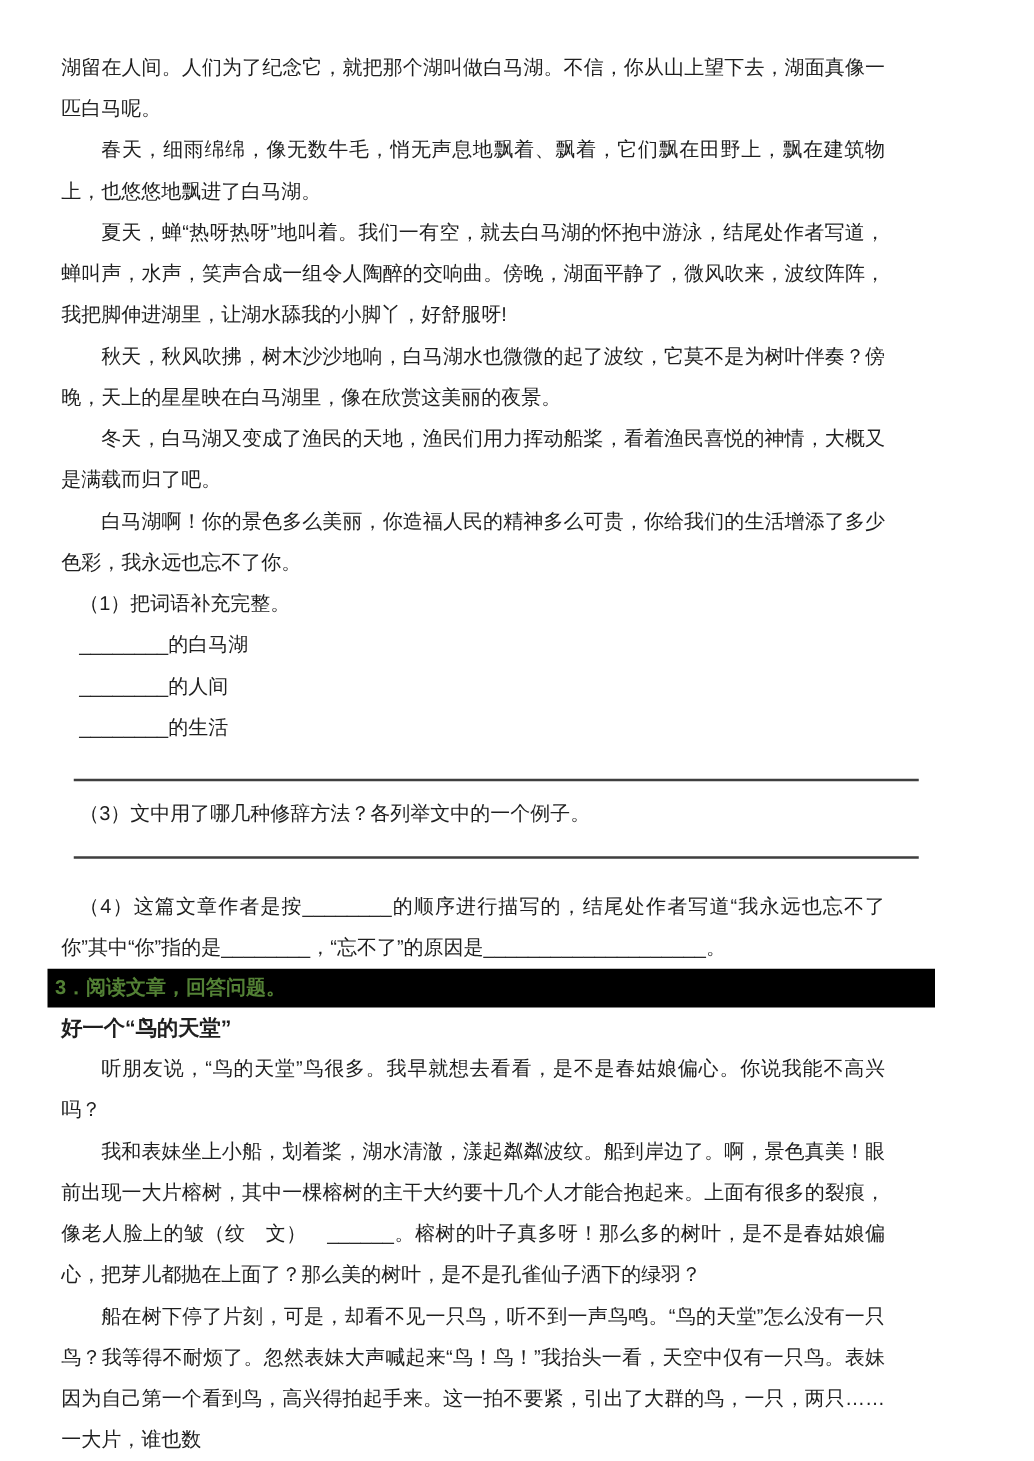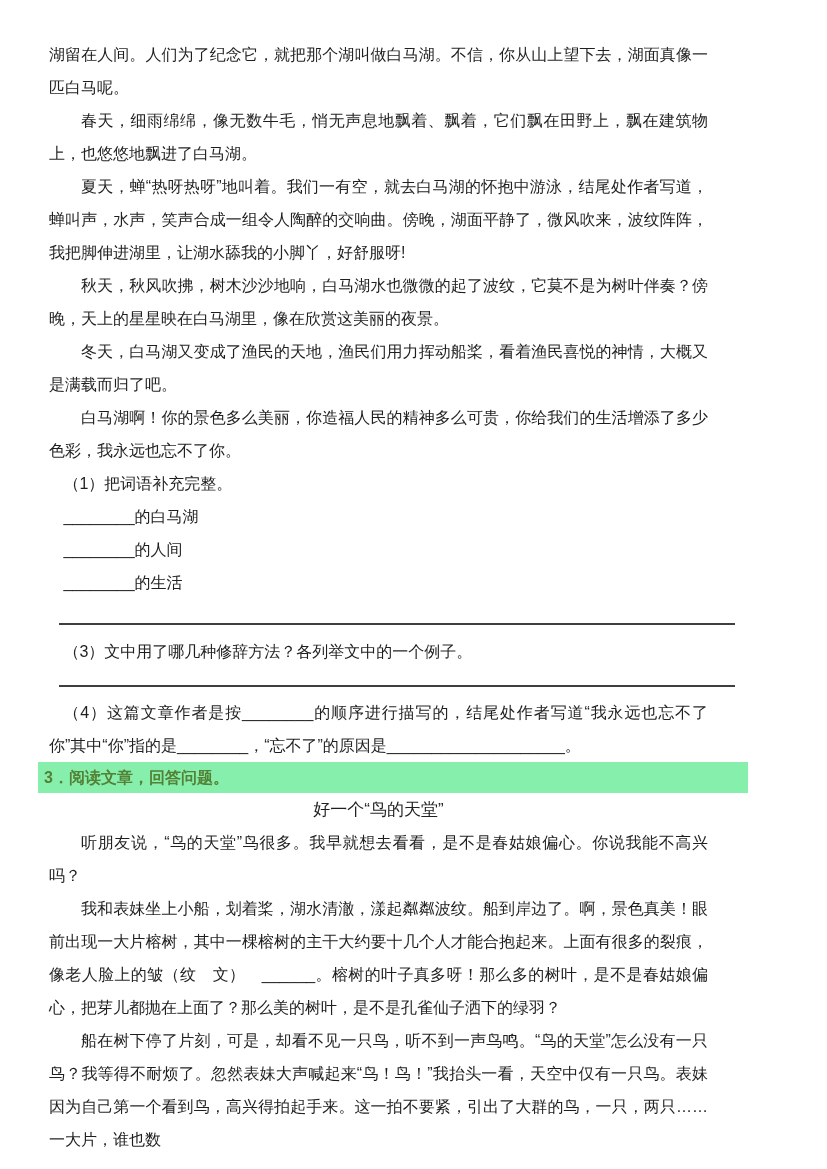--- a/index.html
+++ b/index.html
@@ -21,36 +21,36 @@
   .q { text-indent: 0.9em; }
   .blank-line { text-indent: 0.9em; }
   .answer-line {
     height: 24px;
     border-bottom: 2px solid #3f3f3f;
     width: 676px;
     margin-left: 10px;
   }
   .answer-line.second { height: 17px; }
   .q3 { margin-top: 10px; }
-  .q4 { margin-top: 9px; }
+  .q4 { margin-top: 22px; }
   .section-band {
     margin-left: -11px;
     width: 743px;
     height: 31px;
     box-sizing: border-box;
     display: flex;
     align-items: center;
     padding-left: 6px;
     font-weight: bold;
     font-size: 16px;
   }
   .passage-title {
-    font-weight: normal;
+    font-weight: bold;
     font-size: 17px;
-    text-align: center;
+    text-align: left;
     text-indent: 0;
     line-height: 33px;
   }
 </style>
 </head>
 <body>
 
 <div class="page">
 
   <section>
@@ -66,21 +66,21 @@
     <p class="q">（1）把词语补充完整。</p>
     <p class="blank-line">________的白马湖</p>
     <p class="blank-line">________的人间</p>
     <p class="blank-line">________的生活</p>
     <div class="answer-line"></div>
     <p class="q q3">（3）文中用了哪几种修辞方法？各列举文中的一个例子。</p>
     <div class="answer-line second"></div>
     <p class="q q4">（4）这篇文章作者是按________的顺序进行描写的，结尾处作者写道“我永远也忘不了你”其中“你”指的是________，“忘不了”的原因是____________________。</p>
   </section>
 
-  <div class="section-band" style="background: #86efac; color: rgb(83, 129, 53);">
+  <div class="section-band" style="background: #000000; color: rgb(83, 129, 53);">
     <span>3．阅读文章，回答问题。</span>
   </div>
 
   <section>
     <p class="passage-title">好一个“鸟的天堂”</p>
     <p class="indent">听朋友说，“鸟的天堂”鸟很多。我早就想去看看，是不是春姑娘偏心。你说我能不高兴吗？</p>
     <p class="indent">我和表妹坐上小船，划着桨，湖水清澈，漾起粼粼波纹。船到岸边了。啊，景色真美！眼前出现一大片榕树，其中一棵榕树的主干大约要十几个人才能合抱起来。上面有很多的裂痕，像老人脸上的皱（纹　文）　______。榕树的叶子真多呀！那么多的树叶，是不是春姑娘偏心，把芽儿都抛在上面了？那么美的树叶，是不是孔雀仙子洒下的绿羽？</p>
     <p class="indent">船在树下停了片刻，可是，却看不见一只鸟，听不到一声鸟鸣。“鸟的天堂”怎么没有一只鸟？我等得不耐烦了。忽然表妹大声喊起来“鸟！鸟！”我抬头一看，天空中仅有一只鸟。表妹因为自己第一个看到鸟，高兴得拍起手来。这一拍不要紧，引出了大群的鸟，一只，两只……一大片，谁也数</p>
   </section>
 

